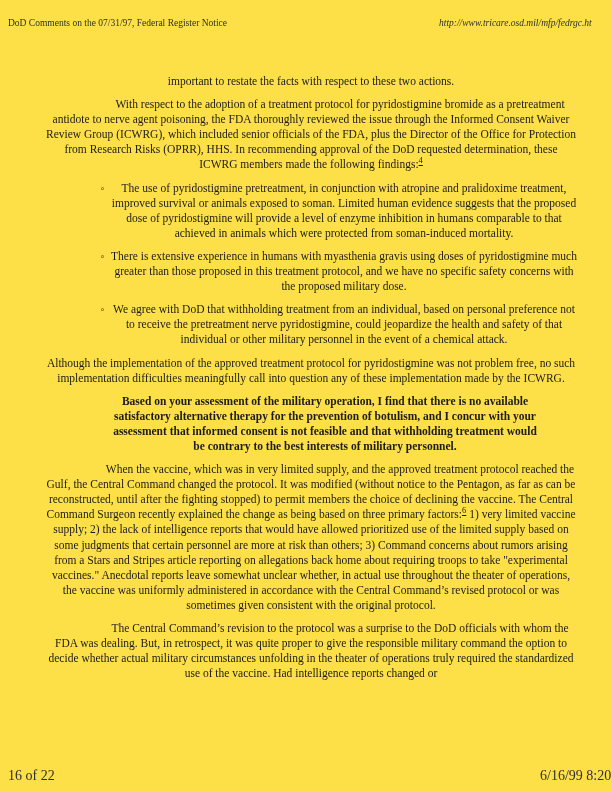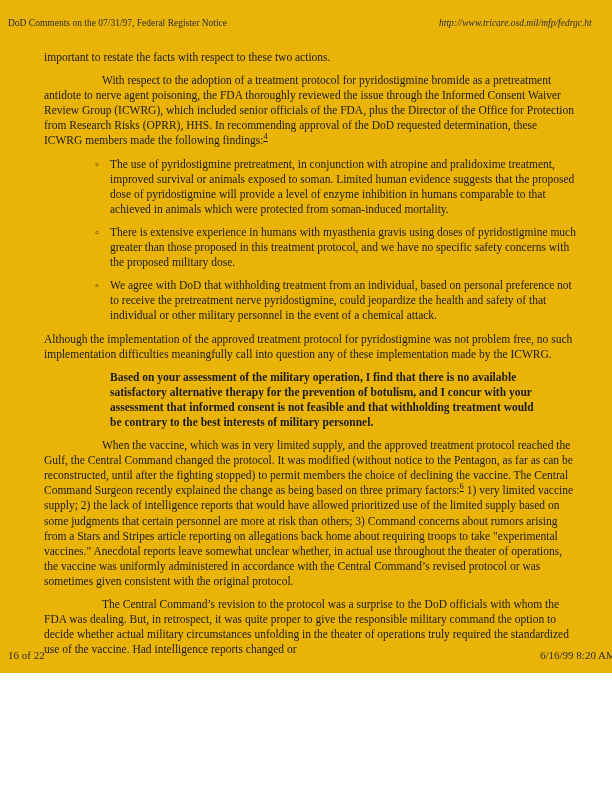--- a/index.html
+++ b/index.html
@@ -1,50 +1,50 @@
 <!DOCTYPE html>
 <html><head>
 <meta charset="utf-8">
 <style>
   html, body { margin: 0; padding: 0; background: #ffffff; }
   .page {
     position: relative;
     width: 612px;
-    height: 673px;
-    background: #eab308;
+    height: 792px;
+    background: #fde047;
     overflow: hidden;
     font-family: "Liberation Serif", "DejaVu Serif", serif;
     color: #1b1b1b;
   }
   .hdr {
     position: absolute;
     top: 18px; left: 0; right: 0;
     font-size: 9.5px;
     color: #2e2e2e;
   }
   .hdr-title { position: absolute; left: 8px; top: 0; white-space: nowrap; }
   .hdr-url   { position: absolute; left: 439px; top: 0; white-space: nowrap; font-style: italic; }
   .ftr {
     position: absolute;
     bottom: 12px; left: 0; right: 0;
-    font-size: 11px;
+    font-size: 14px;
     color: #2e2e2e;
     height: 12px;
     text-decoration: underline;
   }
   .ftr-page { position: absolute; left: 8px; top: 0; white-space: nowrap; }
   .ftr-time { position: absolute; left: 540px; top: 0; white-space: nowrap; }
   .body-col {
     position: absolute;
-    top: 50px;
+    top: 74px;
     left: 44px;
     width: 534px;
     font-size: 11.5px;
     line-height: 15.1px;
-    text-align: left;
+    text-align: center;
   }
   .para { margin: 0 0 8px 0; }
   .indent { text-indent: 58px; }
   .bullets { margin: 0 0 8px 0; }
   .bullet { display: flex; margin: 0 0 8px 0; }
   .bullet:last-child { margin-bottom: 0; }
   .b-glyph {
     flex: 0 0 15px;
     margin-left: 51px;
     font-size: 11px;

